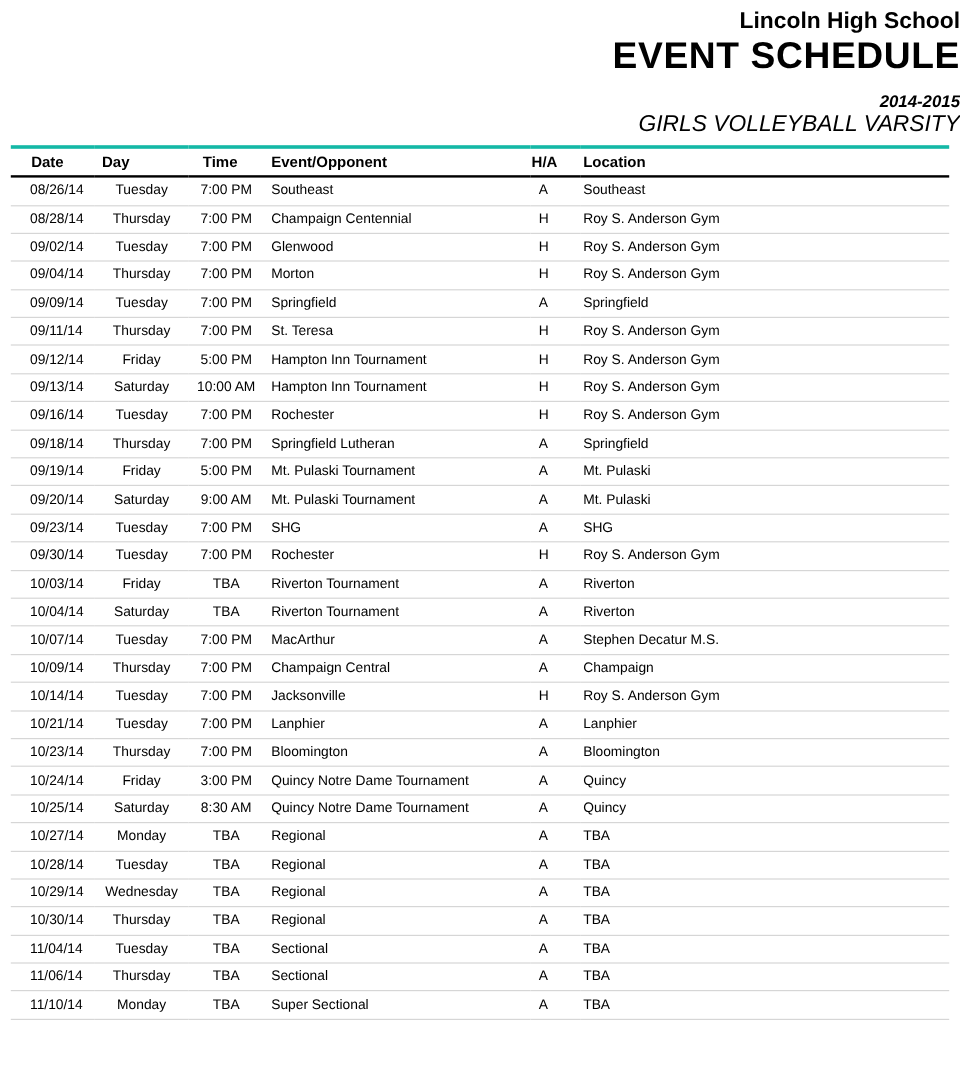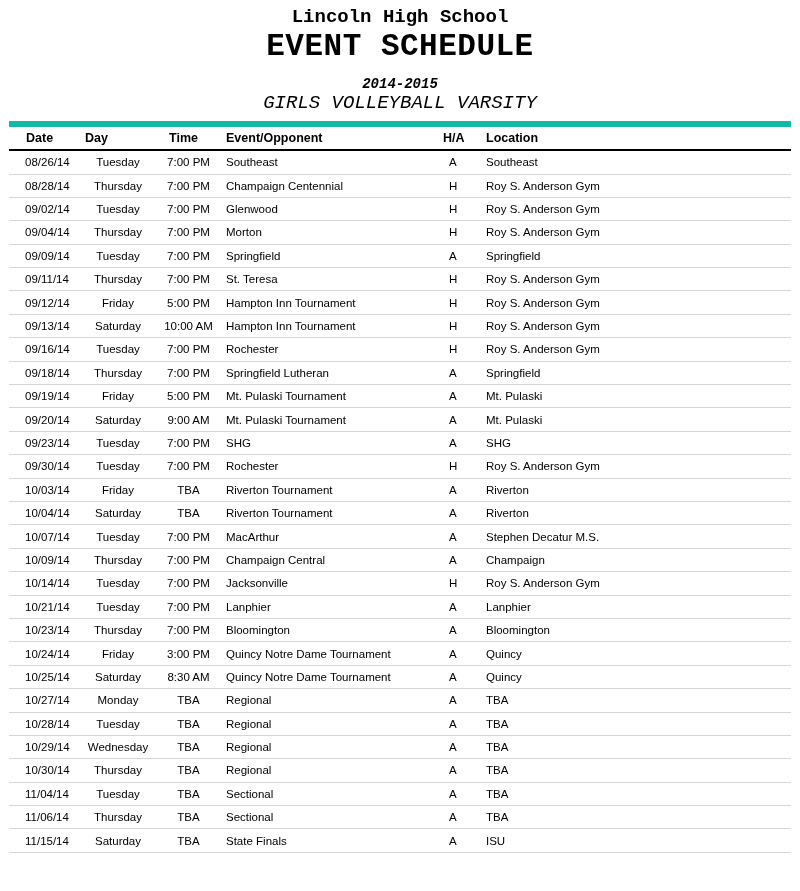--- a/index.html
+++ b/index.html
@@ -11,23 +11,22 @@
   }
   .page {
     width: 800px;
     height: 891px;
     margin: 0 auto;
     background: #ffffff;
     box-sizing: border-box;
     overflow: hidden;
   }
   .doc-header {
-    text-align: center;
+    text-align: right;
     padding-top: 7px;
-    font-family: Liberation Mono, monospace;
   }
   .school-name {
     font-size: 19px;
     font-weight: bold;
     line-height: 1.15;
   }
   .event-title {
     font-size: 31px;
     font-weight: bold;
     line-height: 1.15;
@@ -45,21 +44,21 @@
     font-style: italic;
     line-height: 1.15;
   }
   .schedule-wrap {
     margin: 6px 9px 0 9px;
   }
   table.schedule {
     width: 100%;
     border-collapse: collapse;
     table-layout: fixed;
-    border-top: 6px solid #14b8a6;
+    border-top: 3px solid #14b8a6;
   }
   col.c0 { width: 70px; }
   col.c1 { width: 78px; }
   col.c2 { width: 63px; }
   col.c3 { width: 222px; }
   col.c4 { width: 42px; }
   col.c5 { width: auto; }
   thead th {
     font-size: 12.5px;
     font-weight: bold;
@@ -349,24 +348,24 @@
           </tr>
           <tr>
             <td class="c0">11/06/14</td>
             <td class="c1">Thursday</td>
             <td class="c2">TBA</td>
             <td class="c3">Sectional</td>
             <td class="c4">A</td>
             <td class="c5">TBA</td>
           </tr>
           <tr>
-            <td class="c0">11/15/14</td>
-            <td class="c1">Saturday</td>
-            <td class="c2">TBA</td>
-            <td class="c3">State Finals</td>
-            <td class="c4">A</td>
-            <td class="c5">ISU</td>
+            <td class="c0">11/10/14</td>
+            <td class="c1">Monday</td>
+            <td class="c2">TBA</td>
+            <td class="c3">Super Sectional</td>
+            <td class="c4">A</td>
+            <td class="c5">TBA</td>
           </tr>
         </tbody>
     </table>
   </div>
 
 </div>
 
 </body></html>

